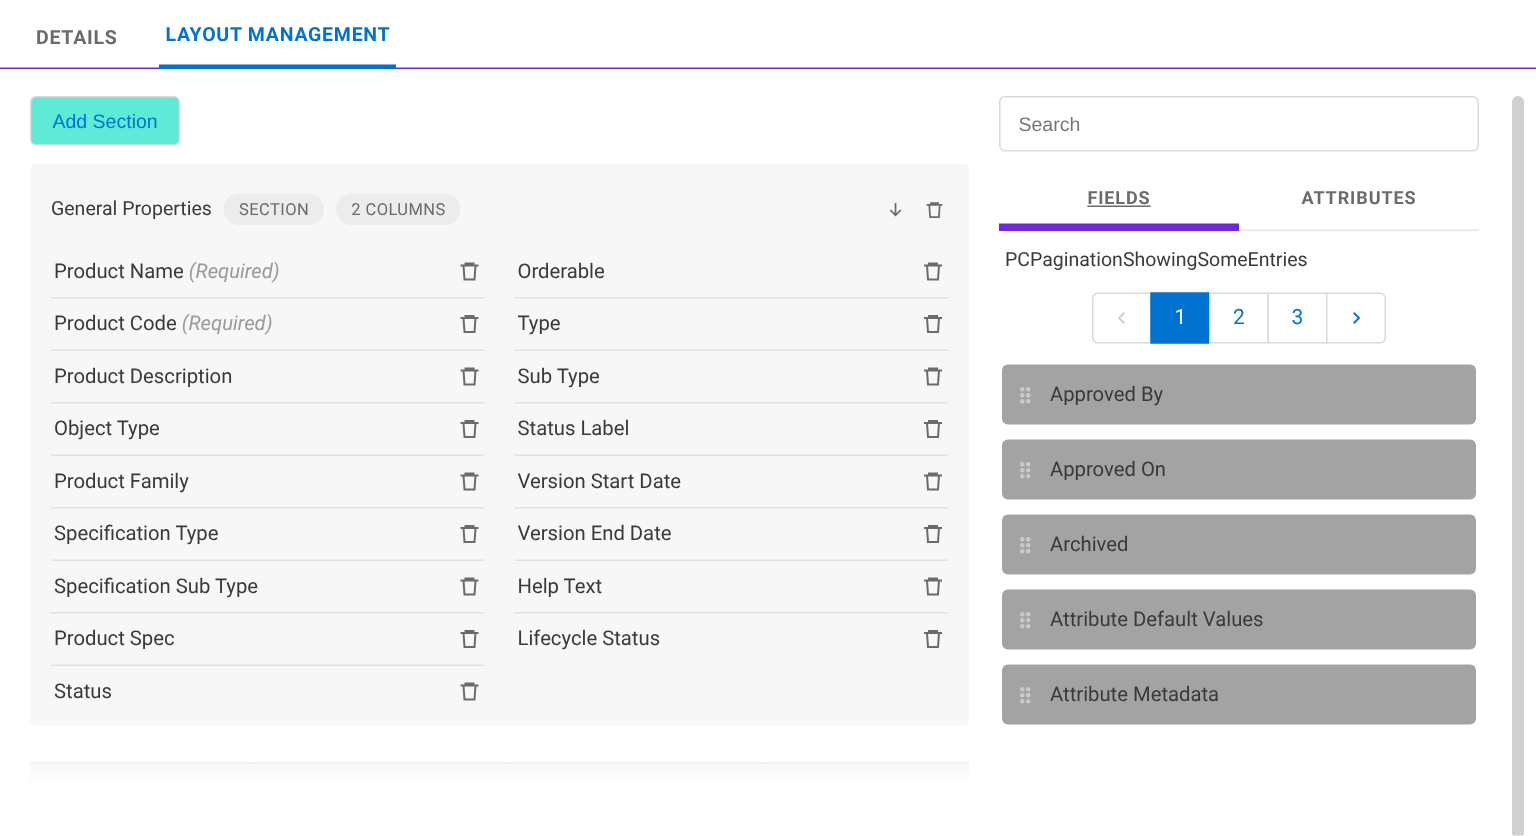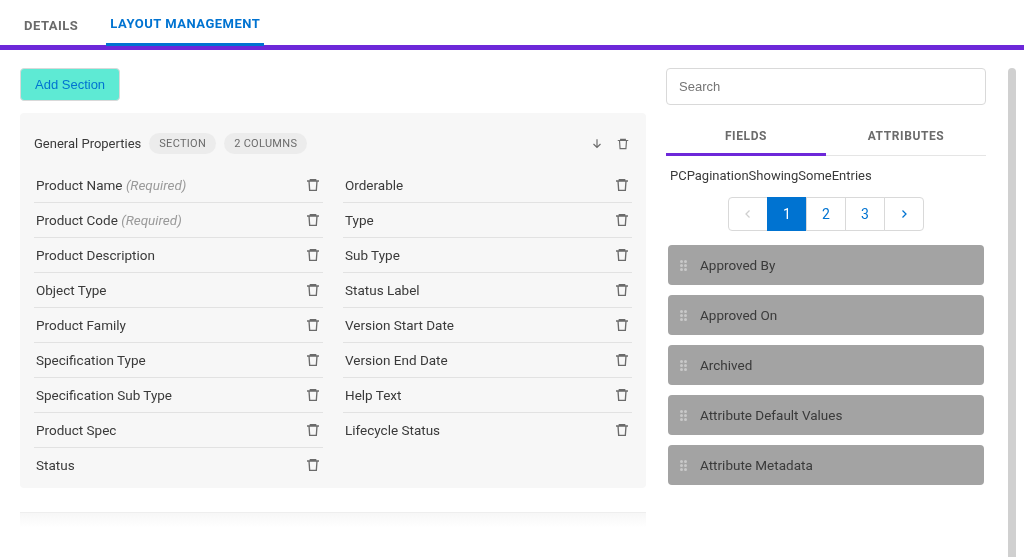--- a/index.html
+++ b/index.html
@@ -10,21 +10,21 @@
     font-size: 13px;
     width: 1024px;
     height: 557px;
     overflow: hidden;
   }
   
   .tabbar {
     display: flex;
     align-items: flex-end;
     padding: 10px 20px 0 20px;
-    border-bottom: 5px solid #6d28d9;
+    border-bottom: 1px solid #6d28d9;
     gap: 24px;
   }
   .tab {
     font-size: 13px;
     font-weight: 700;
     letter-spacing: 0.5px;
     color: #6b6b6b;
     padding: 6px 4px 12px 4px;
     cursor: pointer;
   }
@@ -132,22 +132,23 @@
     flex: 1;
     text-align: center;
     font-size: 12px;
     font-weight: 700;
     letter-spacing: 0.6px;
     color: #6b6b6b;
     padding: 10px 0;
     cursor:pointer;
   }
   .right-tab.active {
-    border-bottom: 3px solid #6d28d9;
+    border-bottom: 5px solid #6d28d9;
     margin-bottom: -1px;
+    text-decoration: underline;
   }
   .pagination-area { padding-top: 12px; }
   .pg-label { font-size: 13px; color: #3a3a3a; margin-bottom: 14px; padding-left: 4px;}
   .pager {
     display: flex;
     justify-content: center;
     gap: 0;
     margin-bottom: 14px;
   }
   .pgbtn {

